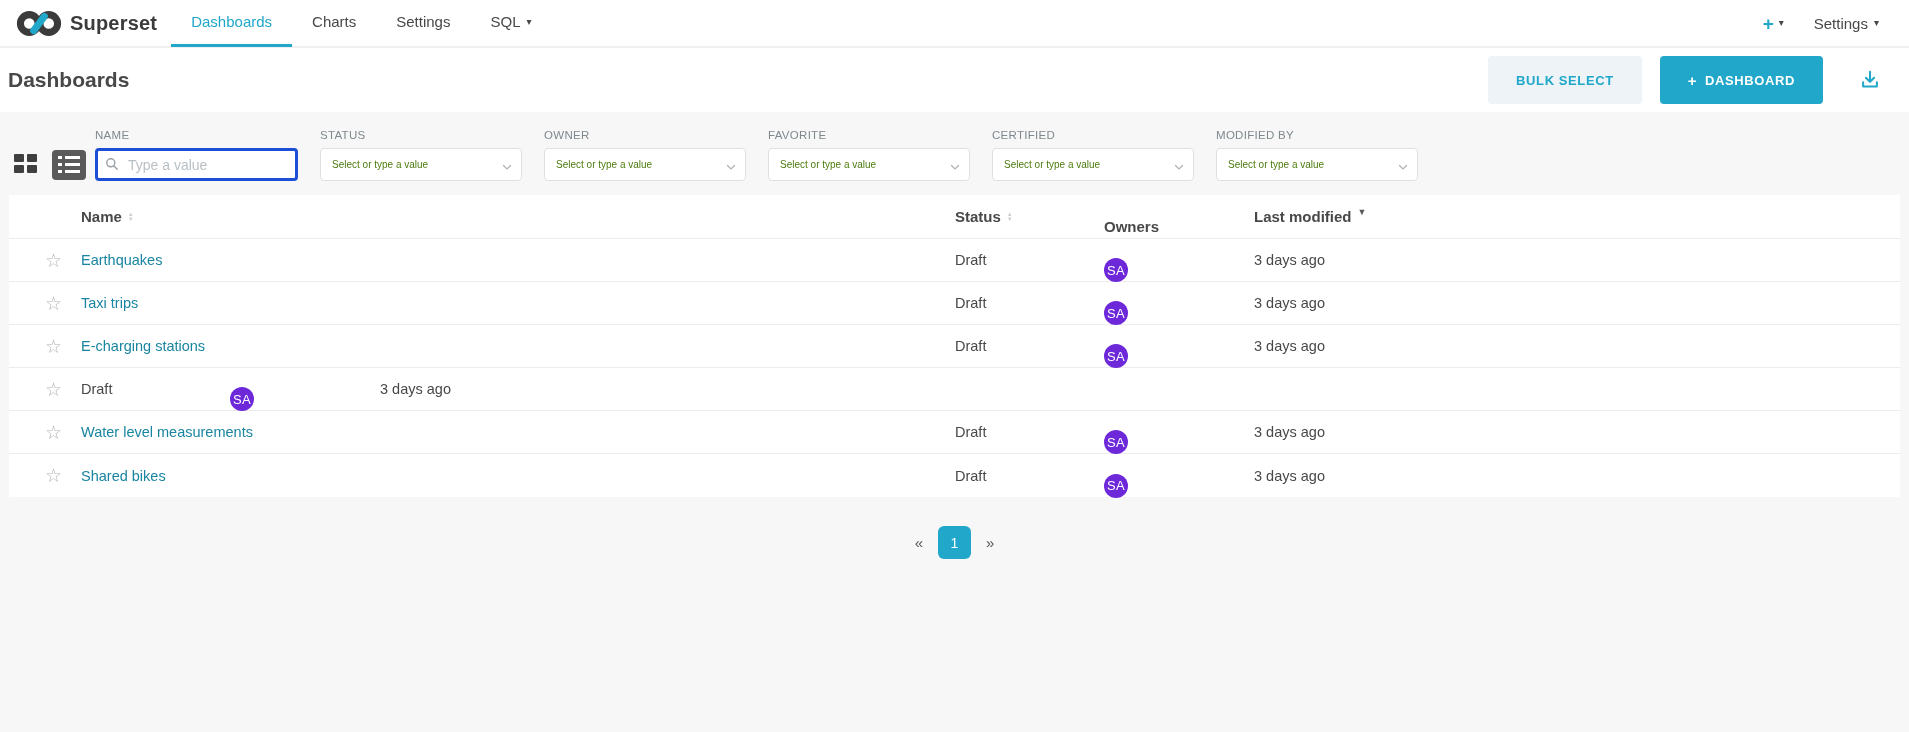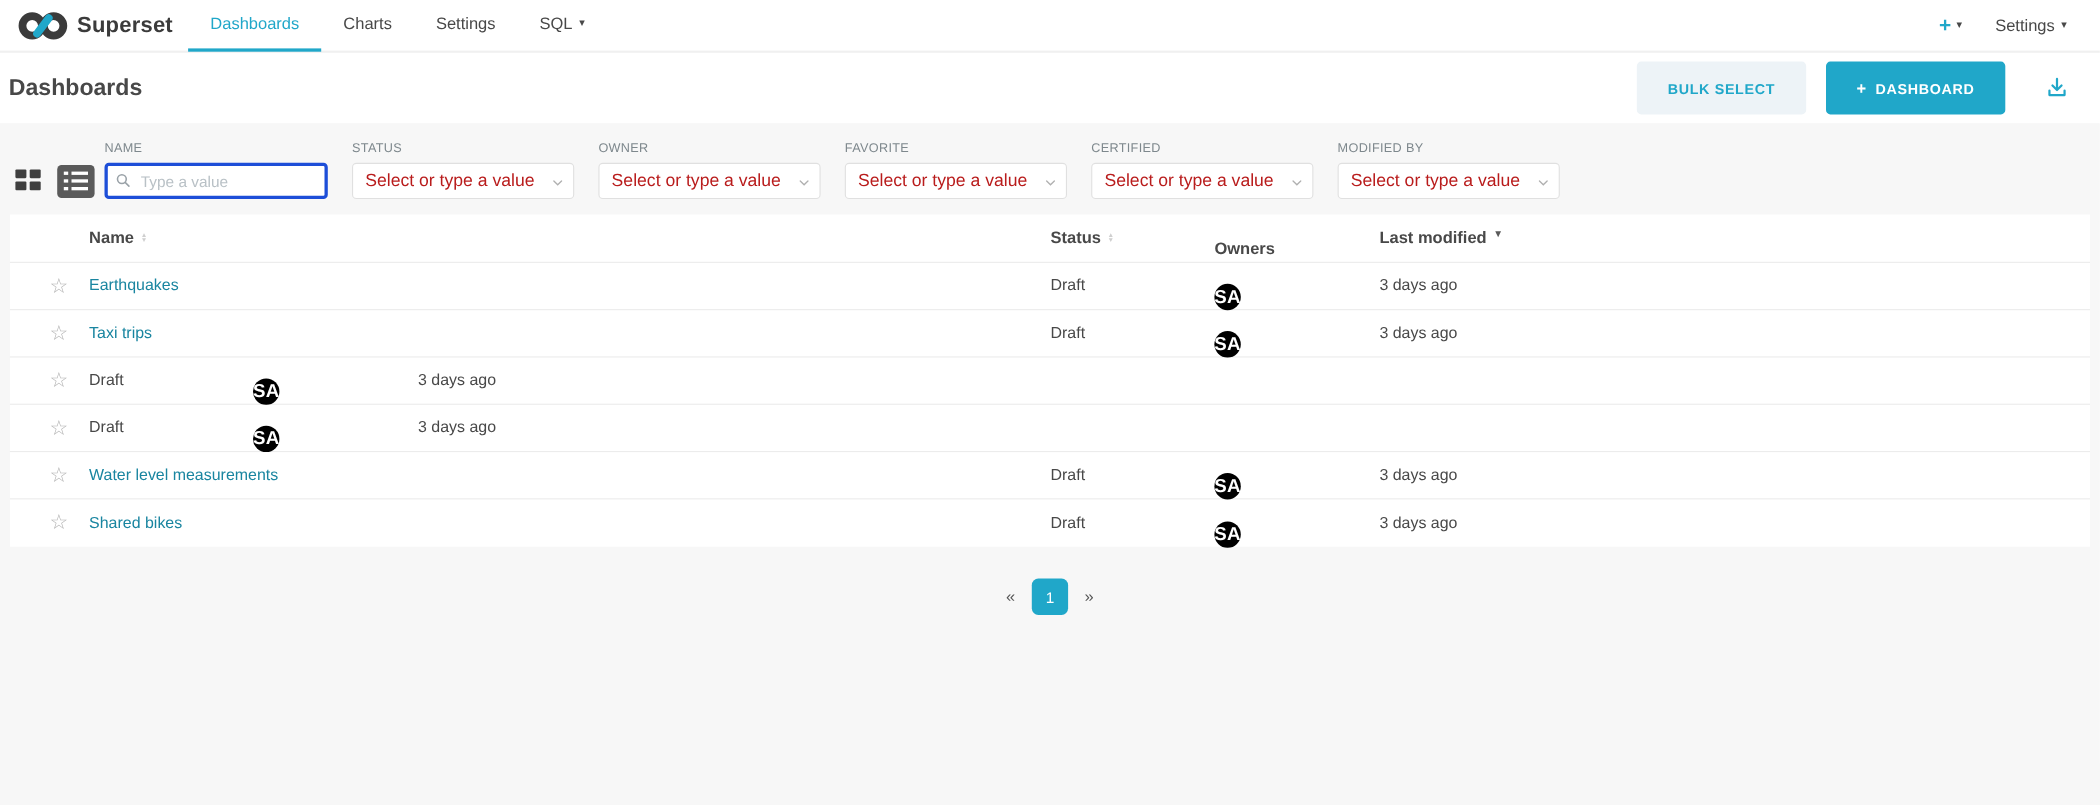--- a/index.html
+++ b/index.html
@@ -50,21 +50,21 @@
   .filter-group { margin-right:22px; }
   .filter-label { font-size:11.5px; color:#7e888d; letter-spacing:.3px; margin-bottom:7px; }
   .search-wrap { position:relative; }
   .search-input { width:203px; height:33px; border:3px solid #1d4ed8; border-radius:4px;
     background:#fff; padding:0 8px 0 30px; font-family:inherit; font-size:14px; color:#484848; }
   .search-input::placeholder { color:#b9c1c6; }
   .search-icon { position:absolute; left:9px; top:8px; }
   .select-box { width:202px; height:33px; border:1px solid #e0e0e0; border-radius:4px;
     background:#fff; display:flex; align-items:center; padding:0 24px 0 11px;
     position:relative; cursor:pointer; }
-  .select-placeholder { font-size:16px; color:#b91c1c; white-space:nowrap; overflow:hidden; }
+  .select-placeholder { font-size:10px; color:#4d7c0f; white-space:nowrap; overflow:hidden; }
   .select-chevron { position:absolute; right:8px; top:10px; }
 
   
   .table-card { margin:0 9px; background:#fff; }
   .t-header, .t-row { display:flex; align-items:center; }
   .t-header { height:44px; font-size:15px; font-weight:bold; border-bottom:1px solid #ececec; }
   .t-row { height:43px; font-size:14.5px; border-bottom:1px solid #ececec; }
   .t-row:last-child { border-bottom:none; }
   .c-star { flex:0 0 72px; padding-left:36px; }
   .c-name { flex:0 0 874px; }
@@ -73,22 +73,22 @@
   .c-mod { flex:0 0 152px; display:flex; align-items:flex-start; gap:6px; }
   .c-actions { flex:1 1 auto; }
   .sort-pair { display:inline-flex; flex-direction:column; margin-left:6px;
     vertical-align:middle; }
   .sort-pair span { font-size:6px; line-height:5px; color:#cfcfcf; }
   .sort-single { font-size:9px; color:#5a5a5a; line-height:1; }
   .th-flex { display:flex; align-items:center; }
   .star { font-size:19px; color:#b3b3b3; cursor:pointer; line-height:1; }
   .dash-link { color:#1985a0; text-decoration:none; cursor:pointer; }
   .status-text { color:#484848; }
-  .avatar { width:24px; height:24px; border-radius:50%; background:#000000; color:#fff;
-    font-size:17px; font-weight:bold; display:flex; align-items:center;
+  .avatar { width:24px; height:24px; border-radius:50%; background:#6d28d9; color:#fff;
+    font-size:13px; font-weight:normal; display:flex; align-items:center;
     justify-content:center; letter-spacing:.3px; cursor:default; }
   .mod-text { color:#484848; }
 
   
   .pagination { display:flex; align-items:center; justify-content:center; gap:15px;
     margin-top:29px; }
   .page-nav { font-size:15px; color:#555; cursor:pointer; background:none; border:none;
     font-family:inherit; }
   .page-current { width:33px; height:33px; border-radius:6px; background:#20a7c9;
     color:#fff; font-size:14px; display:flex; align-items:center; justify-content:center;
@@ -303,20 +303,21 @@
           <span class="avatar">SA</span>
         </div>
       <div class="c-mod">
           <span class="mod-text">3 days ago</span>
         </div>
       <div class="c-actions"></div>
     </div>
 
     <div class="t-row">
       <div class="c-star"><span class="star">☆</span></div>
+      <div class="c-name"><a class="dash-link">E-charging stations</a></div>
       <div class="c-status"><span class="status-text">Draft</span></div>
       <div class="c-owners">
           <span class="avatar">SA</span>
         </div>
       <div class="c-mod">
           <span class="mod-text">3 days ago</span>
         </div>
       <div class="c-actions"></div>
     </div>
 

